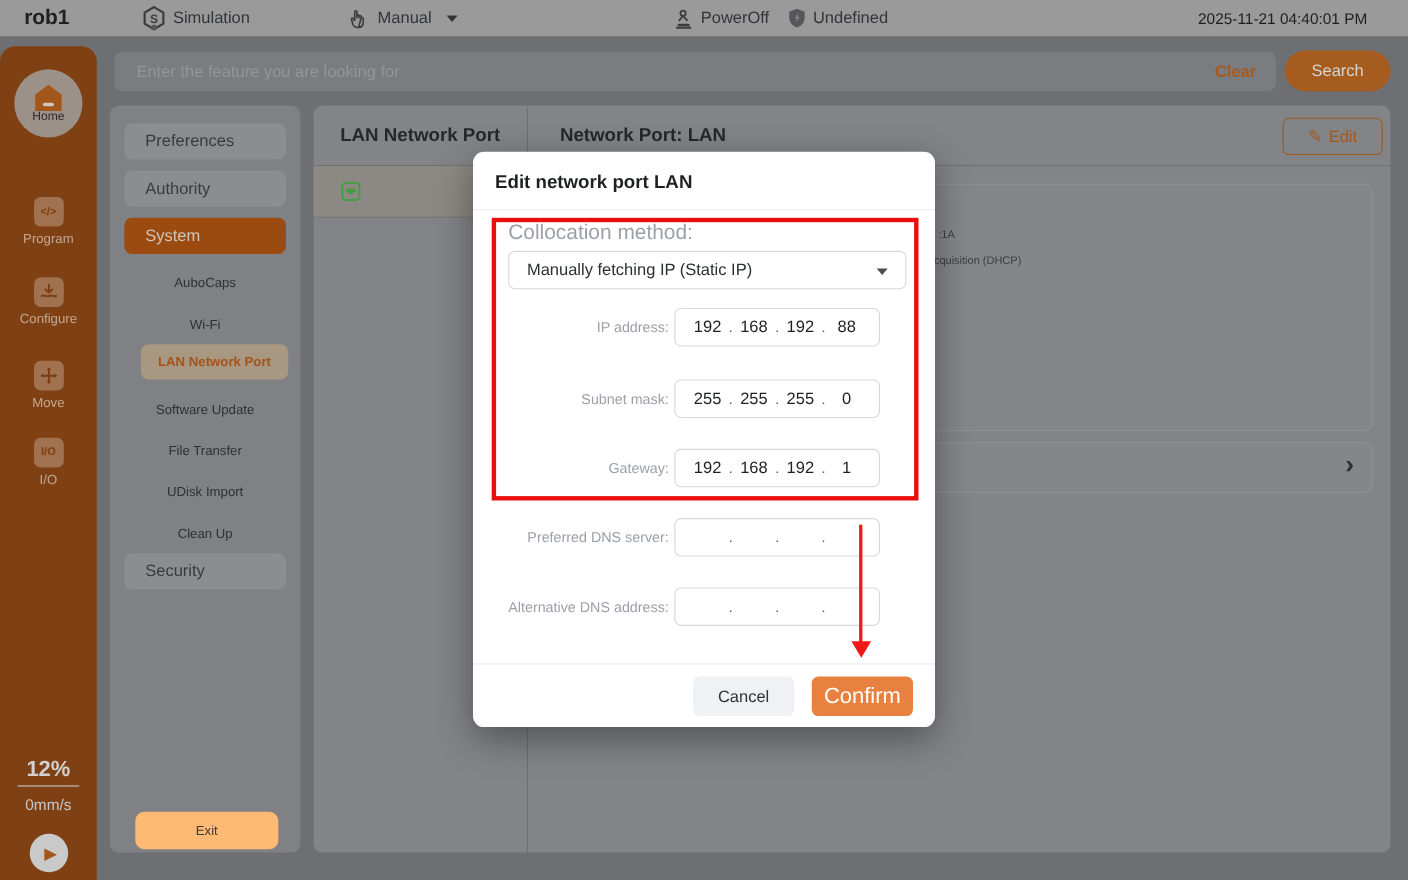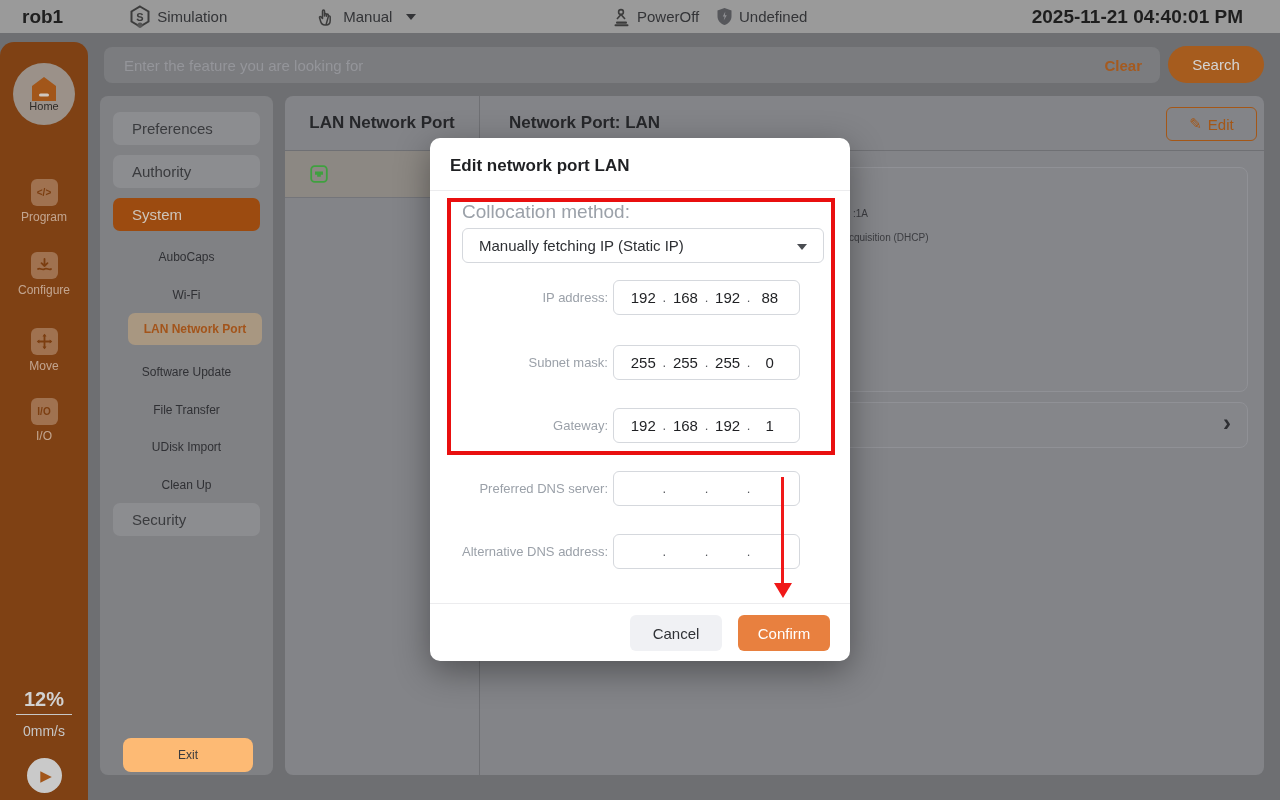--- a/index.html
+++ b/index.html
@@ -8,21 +8,21 @@
 
   
   .topbar { position:absolute; left:0; top:0; width:1280px; height:33px; background:#9a9a9a;
             display:flex; align-items:center; }
   .robot-name { font-size:19px; font-weight:bold; color:#202020; margin-left:22px; }
   .tb-group { display:flex; align-items:center; gap:6px; color:#333437; font-size:15px; }
   .g-sim { margin-left:66px; } .g-man { margin-left:90px; }
   .g-pow { position:absolute; left:612px; } .g-und { position:absolute; left:716px; }
   .tb-caret { width:0; height:0; border-left:5px solid transparent; border-right:5px solid transparent;
               border-top:6px solid #333437; margin-left:8px; }
-  .timestamp { position:absolute; right:37px; font-size:19px; font-weight:bold; color:#1e1e1e;margin-left:24px; }
+  .timestamp { position:absolute; right:37px; font-size:14px; font-weight:normal; color:#1e1e1e;margin-left:24px; }
   .hex-ic text { font-family:"Liberation Sans",sans-serif; }
 
   
   .sidebar { position:absolute; left:0; top:42px; width:88px; height:758px; background:#7f4114;
              border-radius:14px 14px 0 0; }
   .home-item { position:absolute; left:13px; top:21px; width:62px; height:62px; border-radius:50%;
                background:#9b9189; display:flex; flex-direction:column; align-items:center; justify-content:center; }
   .home-item .lbl { font-size:11px; color:#2e2a26; margin-top:-2px; }
   .side-item { position:absolute; left:0; width:88px; display:flex; flex-direction:column; align-items:center; }
   .tile { width:27px; height:27px; border-radius:6px; background:rgba(255,255,255,0.26);
@@ -94,21 +94,21 @@
                     color:#9ba1a9; line-height:35px; }
   .f-row .f-input { position:absolute; left:183px; top:0; width:187px; height:35px; border:1px solid #d5d8dd;
                     border-radius:6px; display:flex; align-items:center; padding:0 10px; }
   .f-input .oct { flex:1; text-align:center; font-size:15px; font-weight:400; color:#1f2023; }
   .f-input .dot { font-size:13px; color:#55585d; }
   .row-ip{top:142px;} .row-mask{top:207px;} .row-gw{top:270px;} .row-dns1{top:333px;} .row-dns2{top:396px;}
   .m-footer { position:absolute; left:0; top:465px; width:420px; height:58px; border-top:1px solid #ececee; }
   .btn-cancel { position:absolute; left:200px; top:11px; width:92px; height:36px; border-radius:6px;
                 background:#f0f1f4; color:#303236; font-size:15px; display:flex; align-items:center; justify-content:center; }
   .btn-confirm { position:absolute; left:308px; top:11px; width:92px; height:36px; border-radius:6px;
-                 background:#e8803f; color:#ffffff; font-size:15px; display:flex; align-items:center; justify-content:center; }
+                 background:#e8803f; color:#ffffff; font-size:20px; display:flex; align-items:center; justify-content:center; }
 
   
   .anno-box { position:absolute; left:17px; top:60px; width:388px; height:257px;
               border:4px solid #e90f0f; z-index:40; pointer-events:none; }
   .anno-arrow-stem { position:absolute; left:351px; top:339px; width:3px; height:108px; background:#f01818; z-index:41; }
   .anno-arrow-head { position:absolute; left:344px; top:445px; width:0; height:0; z-index:41;
                      border-left:9px solid transparent; border-right:9px solid transparent; border-top:15px solid #f01818; }
 </style>
 </head>
 <body>

